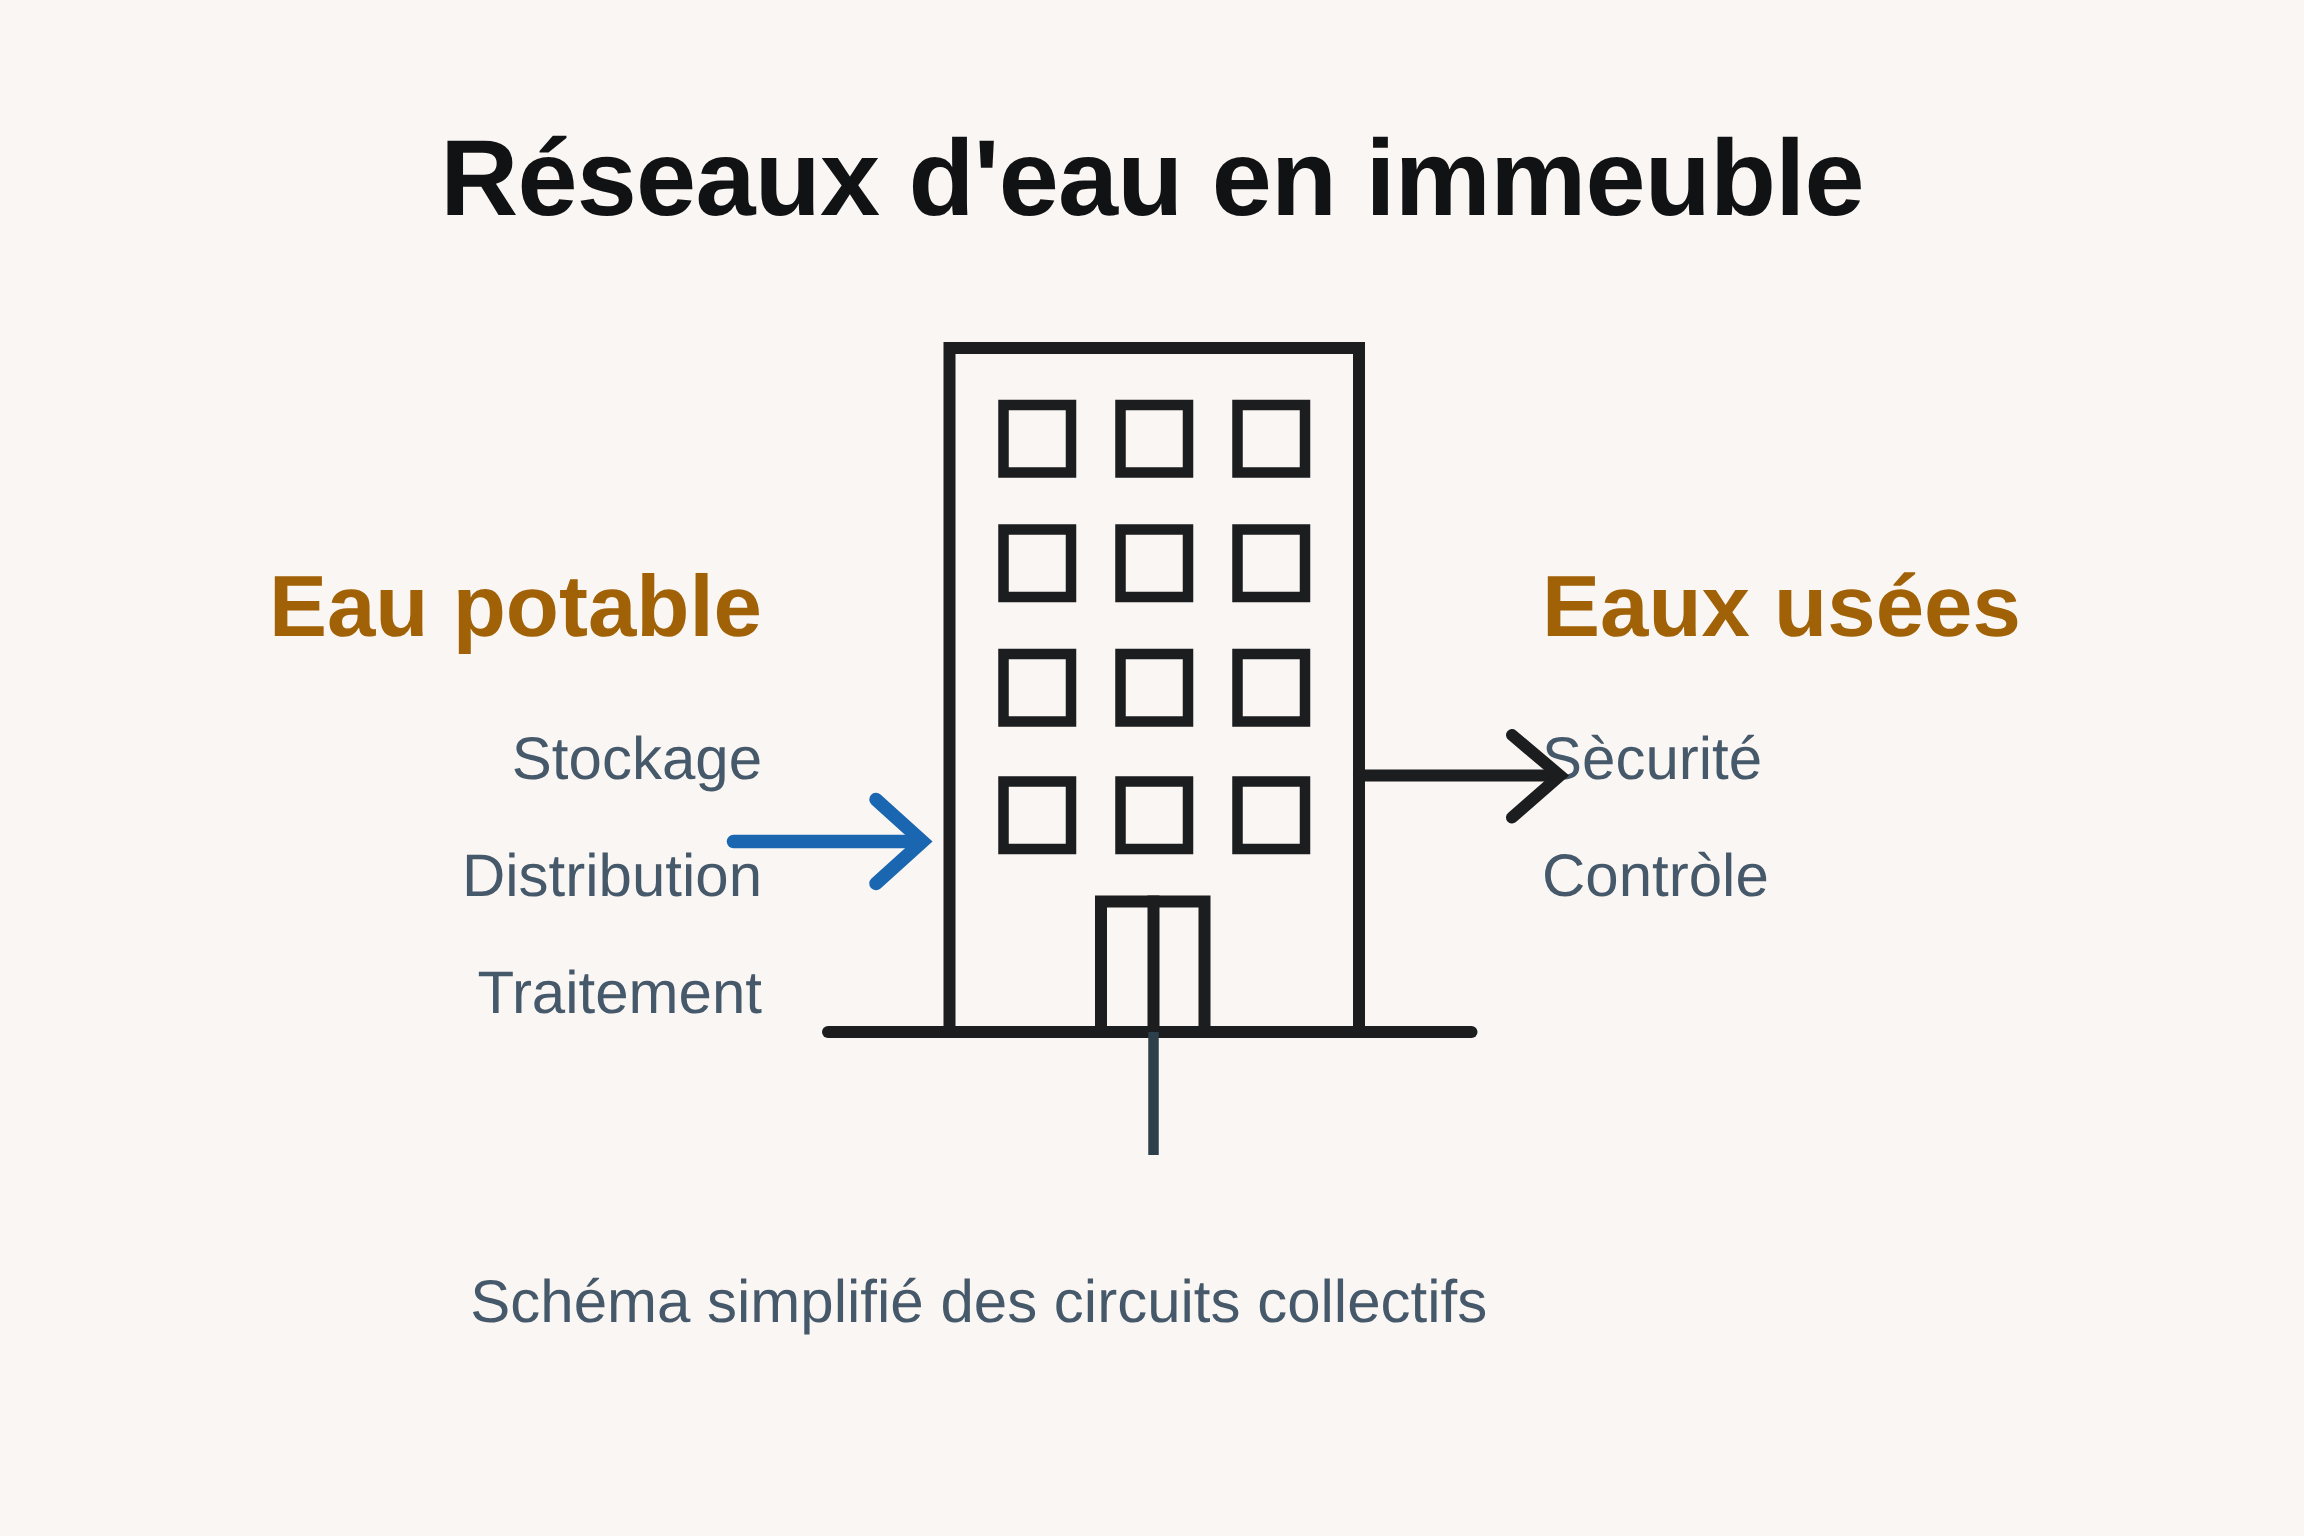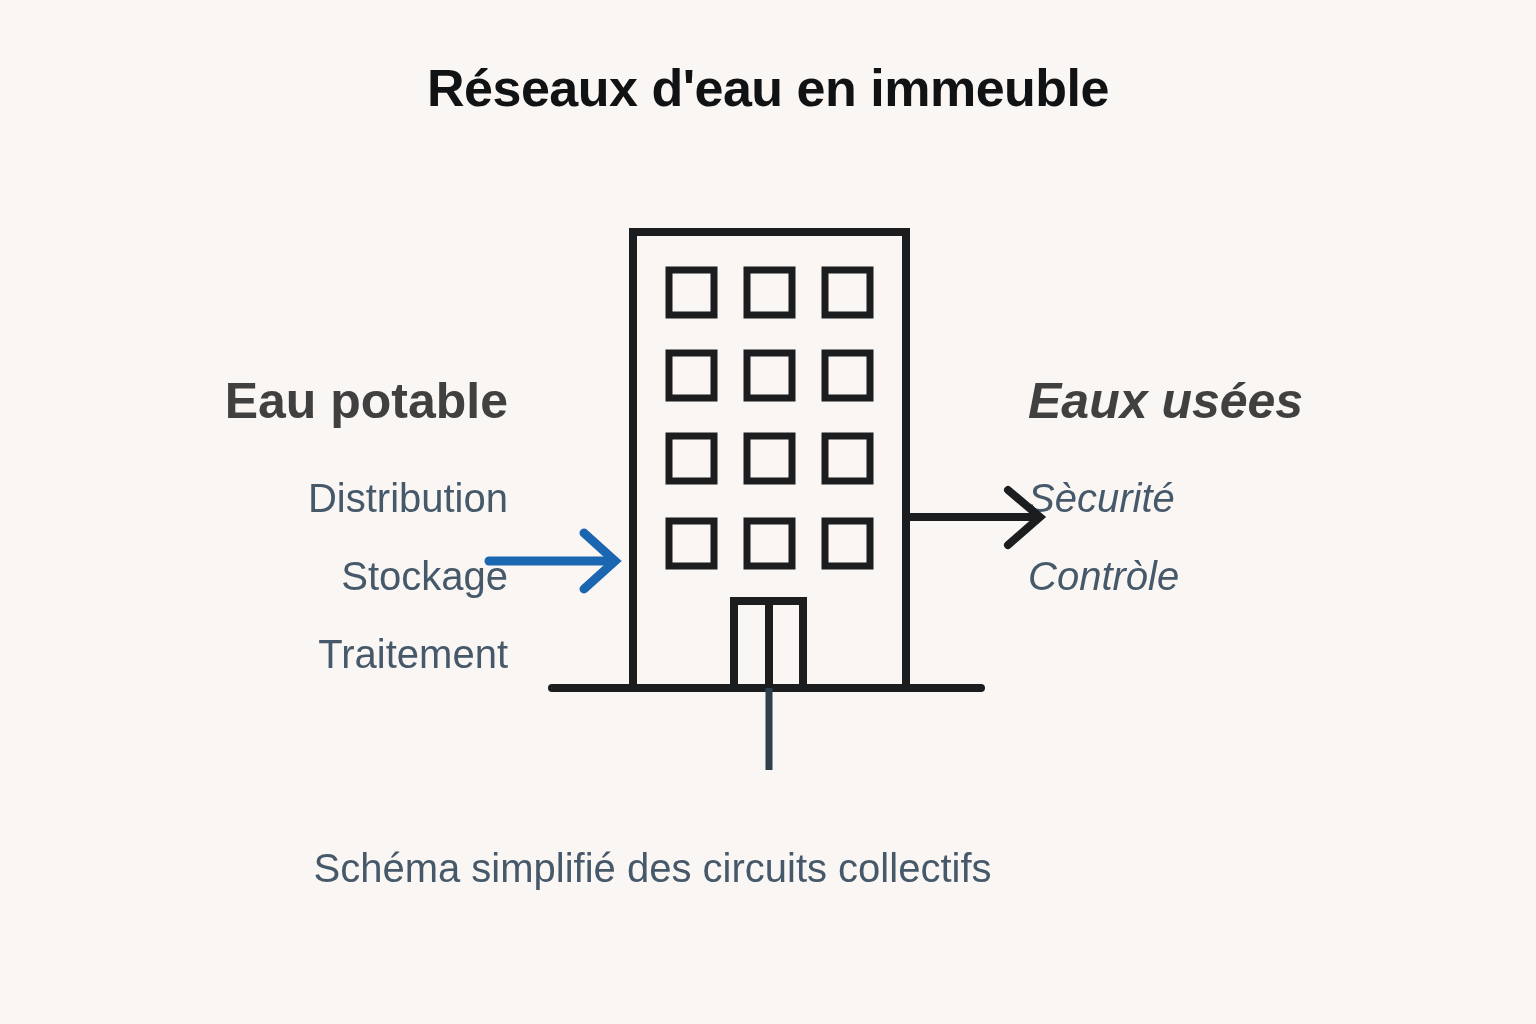--- a/index.html
+++ b/index.html
@@ -18,24 +18,24 @@
     position: relative;
     width: 1536px;
     height: 1024px;
     background: #faf6f3;
   }
 
   
   .title {
     position: absolute;
     left: 0;
-    top: 62px;
+    top: 83px;
     width: 1536px;
     text-align: center;
-    font-size: 52px;
+    font-size: 72px;
     font-weight: 700;
     letter-spacing: -0.5px;
     color: #111214;
     line-height: 1.0;
     white-space: nowrap;
   }
 
   
   .caption {
     position: absolute;
@@ -57,26 +57,25 @@
   }
   .column.left {
     left: 96px;
     width: 412px;
     text-align: right;
   }
   .column.right {
     left: 1028px;
     width: 412px;
     text-align: left;
-    font-style: italic;
   }
   .col-heading {
-    font-size: 50px;
+    font-size: 58px;
     font-weight: 700;
-    color: #404040;
+    color: #a16207;
     line-height: 1.0;
     white-space: nowrap;
     margin: 0 0 52px 0;
   }
   .col-item {
     font-size: 40px;
     font-weight: 400;
     color: #46596a;
     line-height: 1.0;
     white-space: nowrap;
@@ -93,22 +92,22 @@
 </style>
 </head>
 <body>
 
 <div id="stage">
 
   <div class="title">Réseaux d'eau en immeuble</div>
 
   <div class="column left">
     <div class="col-heading">Eau potable</div>
+    <div class="col-item">Stockage</div>
     <div class="col-item">Distribution</div>
-    <div class="col-item">Stockage</div>
     <div class="col-item">Traitement</div>
   </div>
 
   <div class="column right">
     <div class="col-heading">Eaux usées</div>
     <div class="col-item">Sècurité</div>
     <div class="col-item">Contròle</div>
   </div>
 
   <svg id="diagram" width="1536" height="1024" viewBox="0 0 1536 1024">

